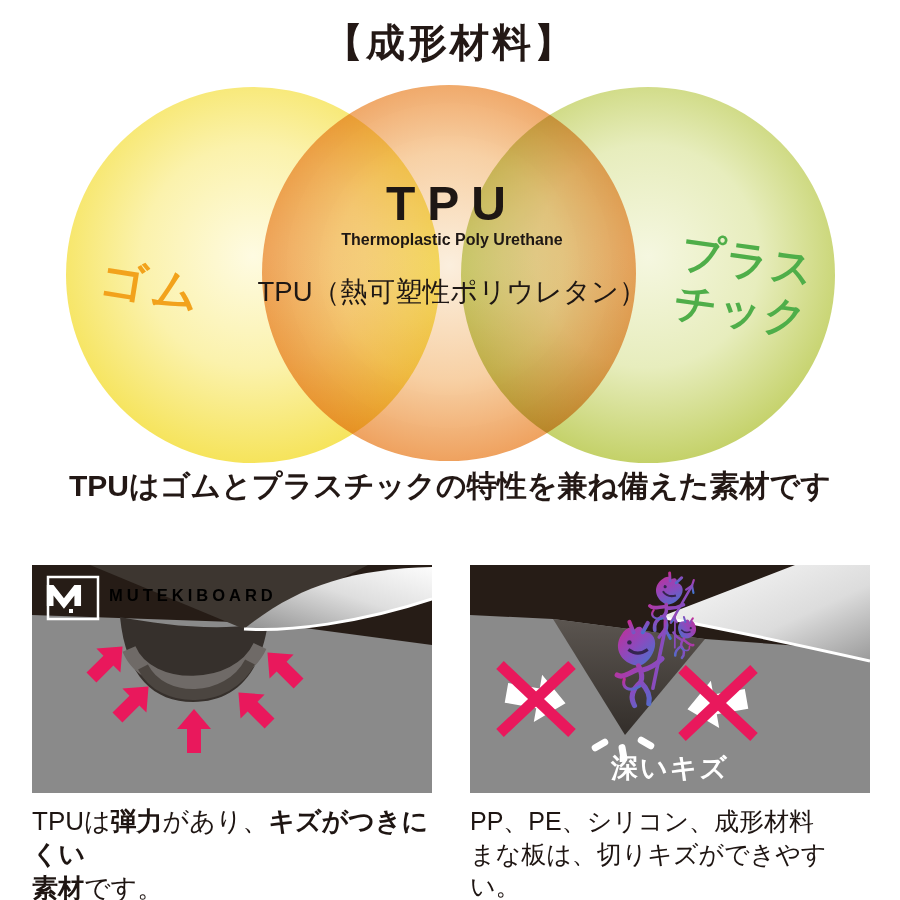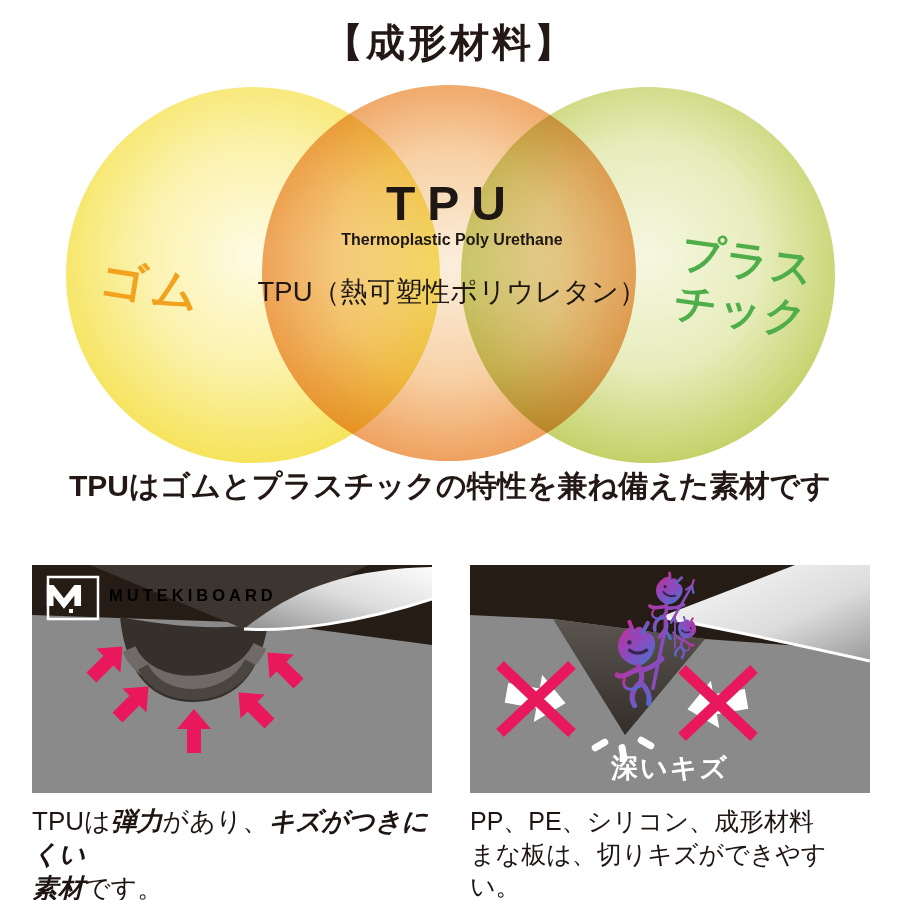--- a/index.html
+++ b/index.html
@@ -59,21 +59,21 @@
   }
   .panel-caption {
     position:absolute; bottom:7px; left:0; width:100%; text-align:center;
     color:#fff; font-weight:bold; font-size:27px; letter-spacing:2px; white-space:nowrap;
   }
   
   .desc-left {
     position:absolute; left:32px; top:805px; width:415px;
     font-size:26px; line-height:1.28; color:#1E1512; font-weight:500;
   }
-  .desc-left b { font-weight:bold;font-style:italic; }
+  .desc-left b { font-weight:bold; }
   .desc-right {
     position:absolute; left:470px; top:805px; width:405px;
     font-size:25px; line-height:1.3; color:#1E1512; font-weight:500;
   }
 </style>
 </head>
 <body>
 
 <div class="stage">
 

